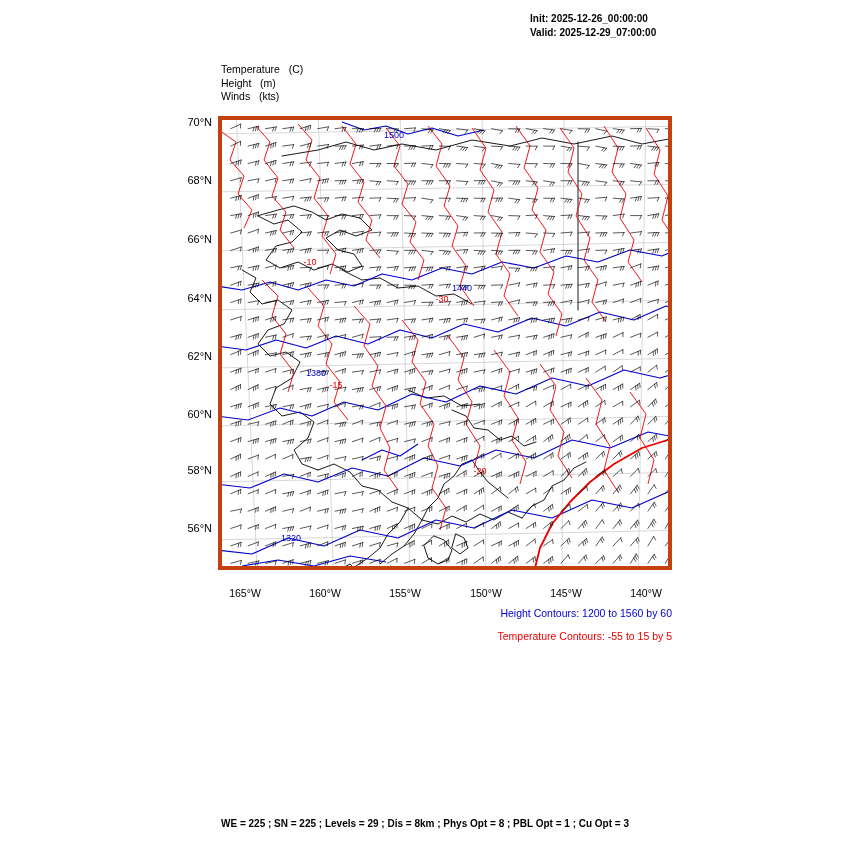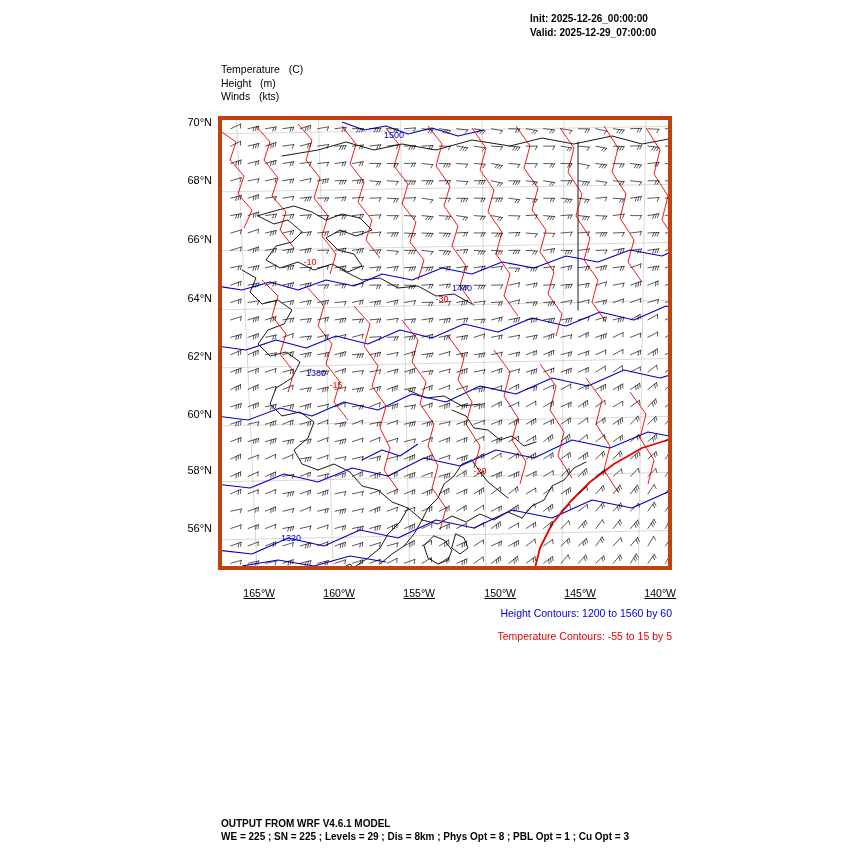--- a/index.html
+++ b/index.html
@@ -70,24 +70,23 @@
   .ylab {
     position: absolute;
     width: 46px;
     text-align: right;
     font-size: 11px;
     line-height: 11px;
   }
   .xlab {
     position: absolute;
     width: 60px;
-    text-align: right;
+    text-align: center;
     font-size: 10.5px;
     line-height: 11px;
-    text-decoration: underline;
   }
   
   .contour-note {
     position: absolute;
     text-align: right;
     font-size: 10.5px;
     width: 454px;
     left: 218px;
   }
   .note-height { top: 607px; color: #0000cc; }
@@ -2244,17 +2243,16 @@
         <text x="220" y="182" fill="#ee0000" font-size="9" font-family="&quot;Liberation Sans&quot;, sans-serif" text-anchor="middle">-30</text>
         <text x="114" y="268" fill="#ee0000" font-size="9" font-family="&quot;Liberation Sans&quot;, sans-serif" text-anchor="middle">-15</text>
         <text x="258" y="354" fill="#ee0000" font-size="9" font-family="&quot;Liberation Sans&quot;, sans-serif" text-anchor="middle">-20</text>
       </svg>
   </div>
 
   <div class="contour-note note-height">Height Contours: 1200 to 1560 by 60</div>
   <div class="contour-note note-temp">Temperature Contours: -55 to 15 by 5</div>
 
   <div class="output-block">
-    <div>OUTPUT FROM WRF V4.6.1 MODEL</div>
     <div>WE = 225 ; SN = 225 ; Levels = 29 ; Dis = 8km ; Phys Opt = 8 ; PBL Opt = 1 ; Cu Opt = 3</div>
   </div>
 
 </div>
 
 </body></html>

